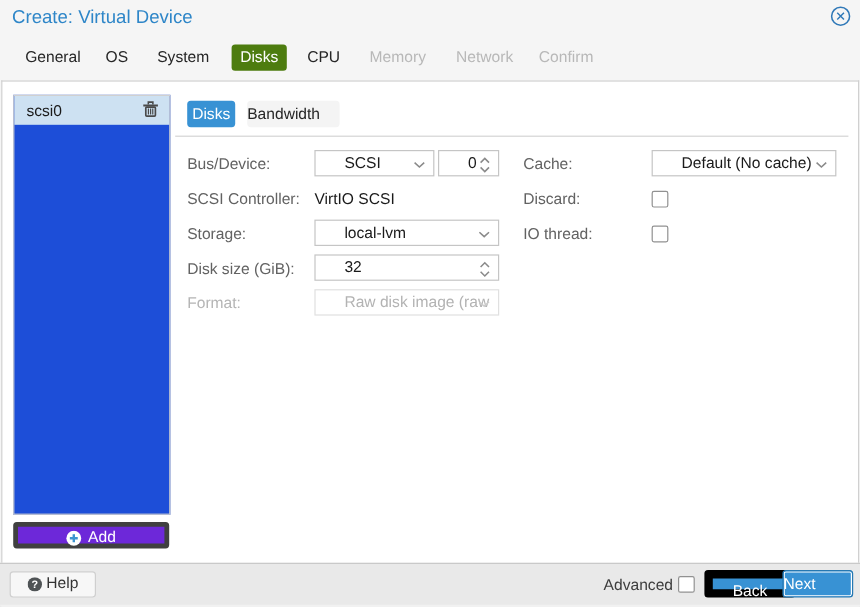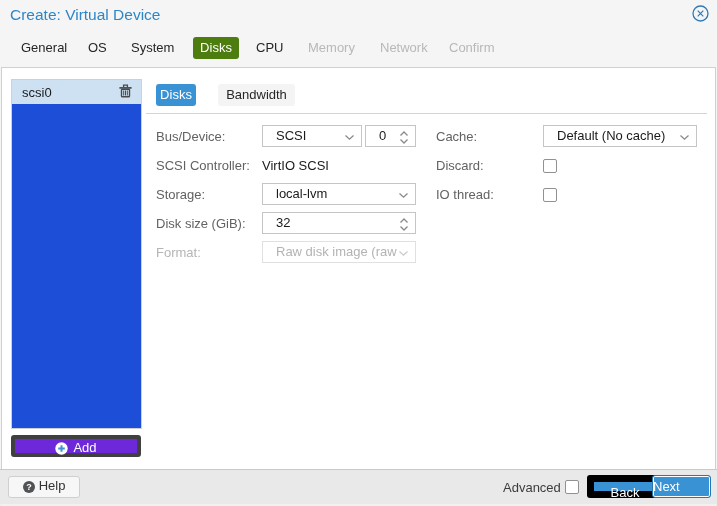--- a/index.html
+++ b/index.html
@@ -9,25 +9,25 @@
 .title { left:10px; top:6px; font-size:15.5px; color:#2e86c8; }
 .tab { top:40px; color:#262626; }
 .tab.dis { color:#b8b8b8; }
 .tabbtn { left:193px; top:37px; width:46px; height:22px; background:#4d7c0f; border-radius:3px; color:#fff; text-align:center; line-height:22px; }
 .content { left:1px; top:67px; width:715px; height:402px; background:#fff; border:1px solid #d0d0d0; border-bottom:none; }
 .panel { left:11px; top:79px; width:131px; height:350px; border:1px solid #d0d0d0; background:#1d4ed8; }
 .selrow { left:0; top:0; width:129px; height:24px; background:#cde1f2; }
 .selrow span { position:absolute; left:10px; top:5px; color:#1a1a1a; }
 .addbtn { left:11px; top:435px; width:130px; height:22px; background:#6d28d9; border:4px solid #404040; border-radius:3px; color:#fff; text-align:center; line-height:20px; }
 .subtab1 { left:156px; top:84px; width:40px; height:22px; background:#3892d4; border-radius:3px; color:#fff; text-align:center; line-height:22px; }
-.subtab2 { left:218px; top:84px; width:77px; height:22px; background:#f4f4f4; border-radius:3px; color:#262626; text-align:center; line-height:22px; }
+.subtab2 { left:206px; top:84px; width:77px; height:22px; background:#f4f4f4; border-radius:3px; color:#262626; text-align:left; line-height:22px; }
 .sep { left:146px; top:113px; width:561px; height:1px; background:#d4d4d4; }
 .lbl { color:#626262; }
 .lbl.dis { color:#b5b5b5; }
-.field { border:1px solid #c5c5c5; background:#fff; height:22px; line-height:20px; padding-left:13px; color:#1a1a1a; }
+.field { border:1px solid #c5c5c5; background:#fff; height:22px; line-height:20px; padding-left:24px; color:#1a1a1a; }
 .field.dis { border-color:#e0e0e0; color:#b3b3b3; }
 .chev { position:absolute; right:6px; top:8px; }
 .cb { width:14px; height:14px; border:1px solid #919191; border-radius:2px; background:#fff; }
 .footer { left:0; top:469px; width:717px; height:37px; background:#e9e9e9; border-top:1px solid #c9c9c9; }
 .helpbtn { left:8px; top:476px; width:72px; height:22px; background:#f7f7f7; border:1px solid #cfcfcf; border-radius:3px; line-height:20px; text-align:center; color:#333; }
 .backbtn { left:587px; top:475px; width:76px; height:23px; background:#3892d4; border:7px solid #000000; border-radius:3px; color:#fff; text-align:center; line-height:21px; }
 .nextbtn { left:652px; top:475px; width:59px; height:23px; background:#3892d4; border:1px solid #2678b2; border-radius:3px; box-shadow:inset 0 0 0 1px #fff; color:#fff; text-align:left; line-height:21px; }
 .adv { left:503px; top:480px; color:#3c3c3c; }
 </style>
 </head>

